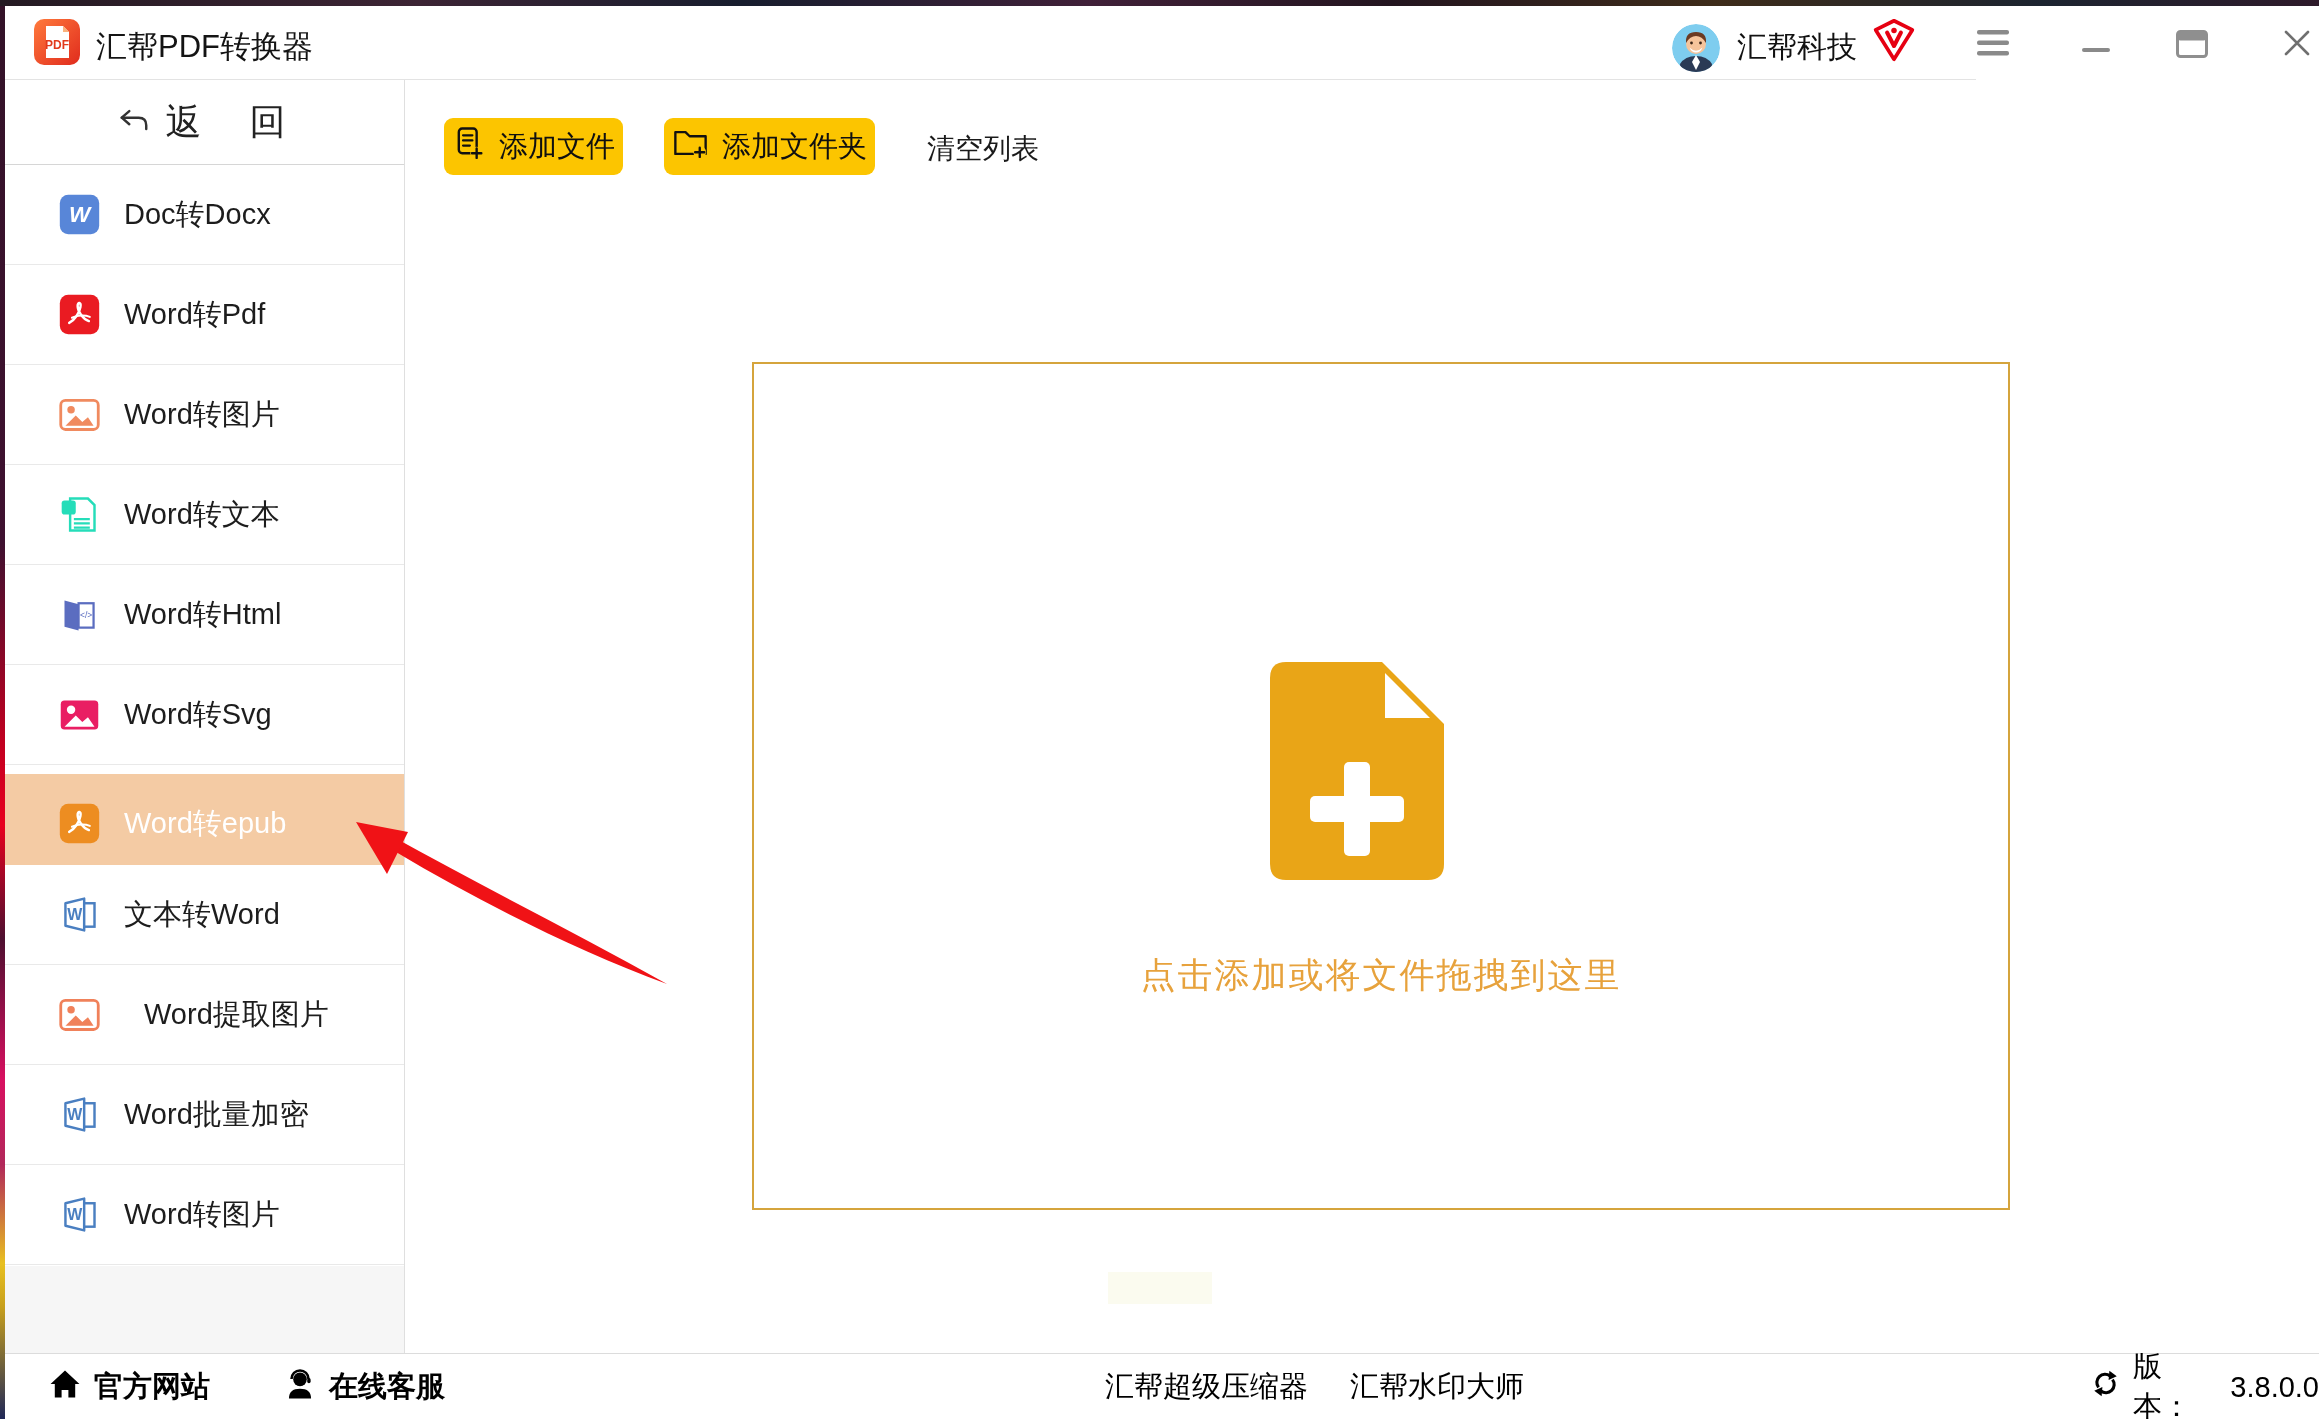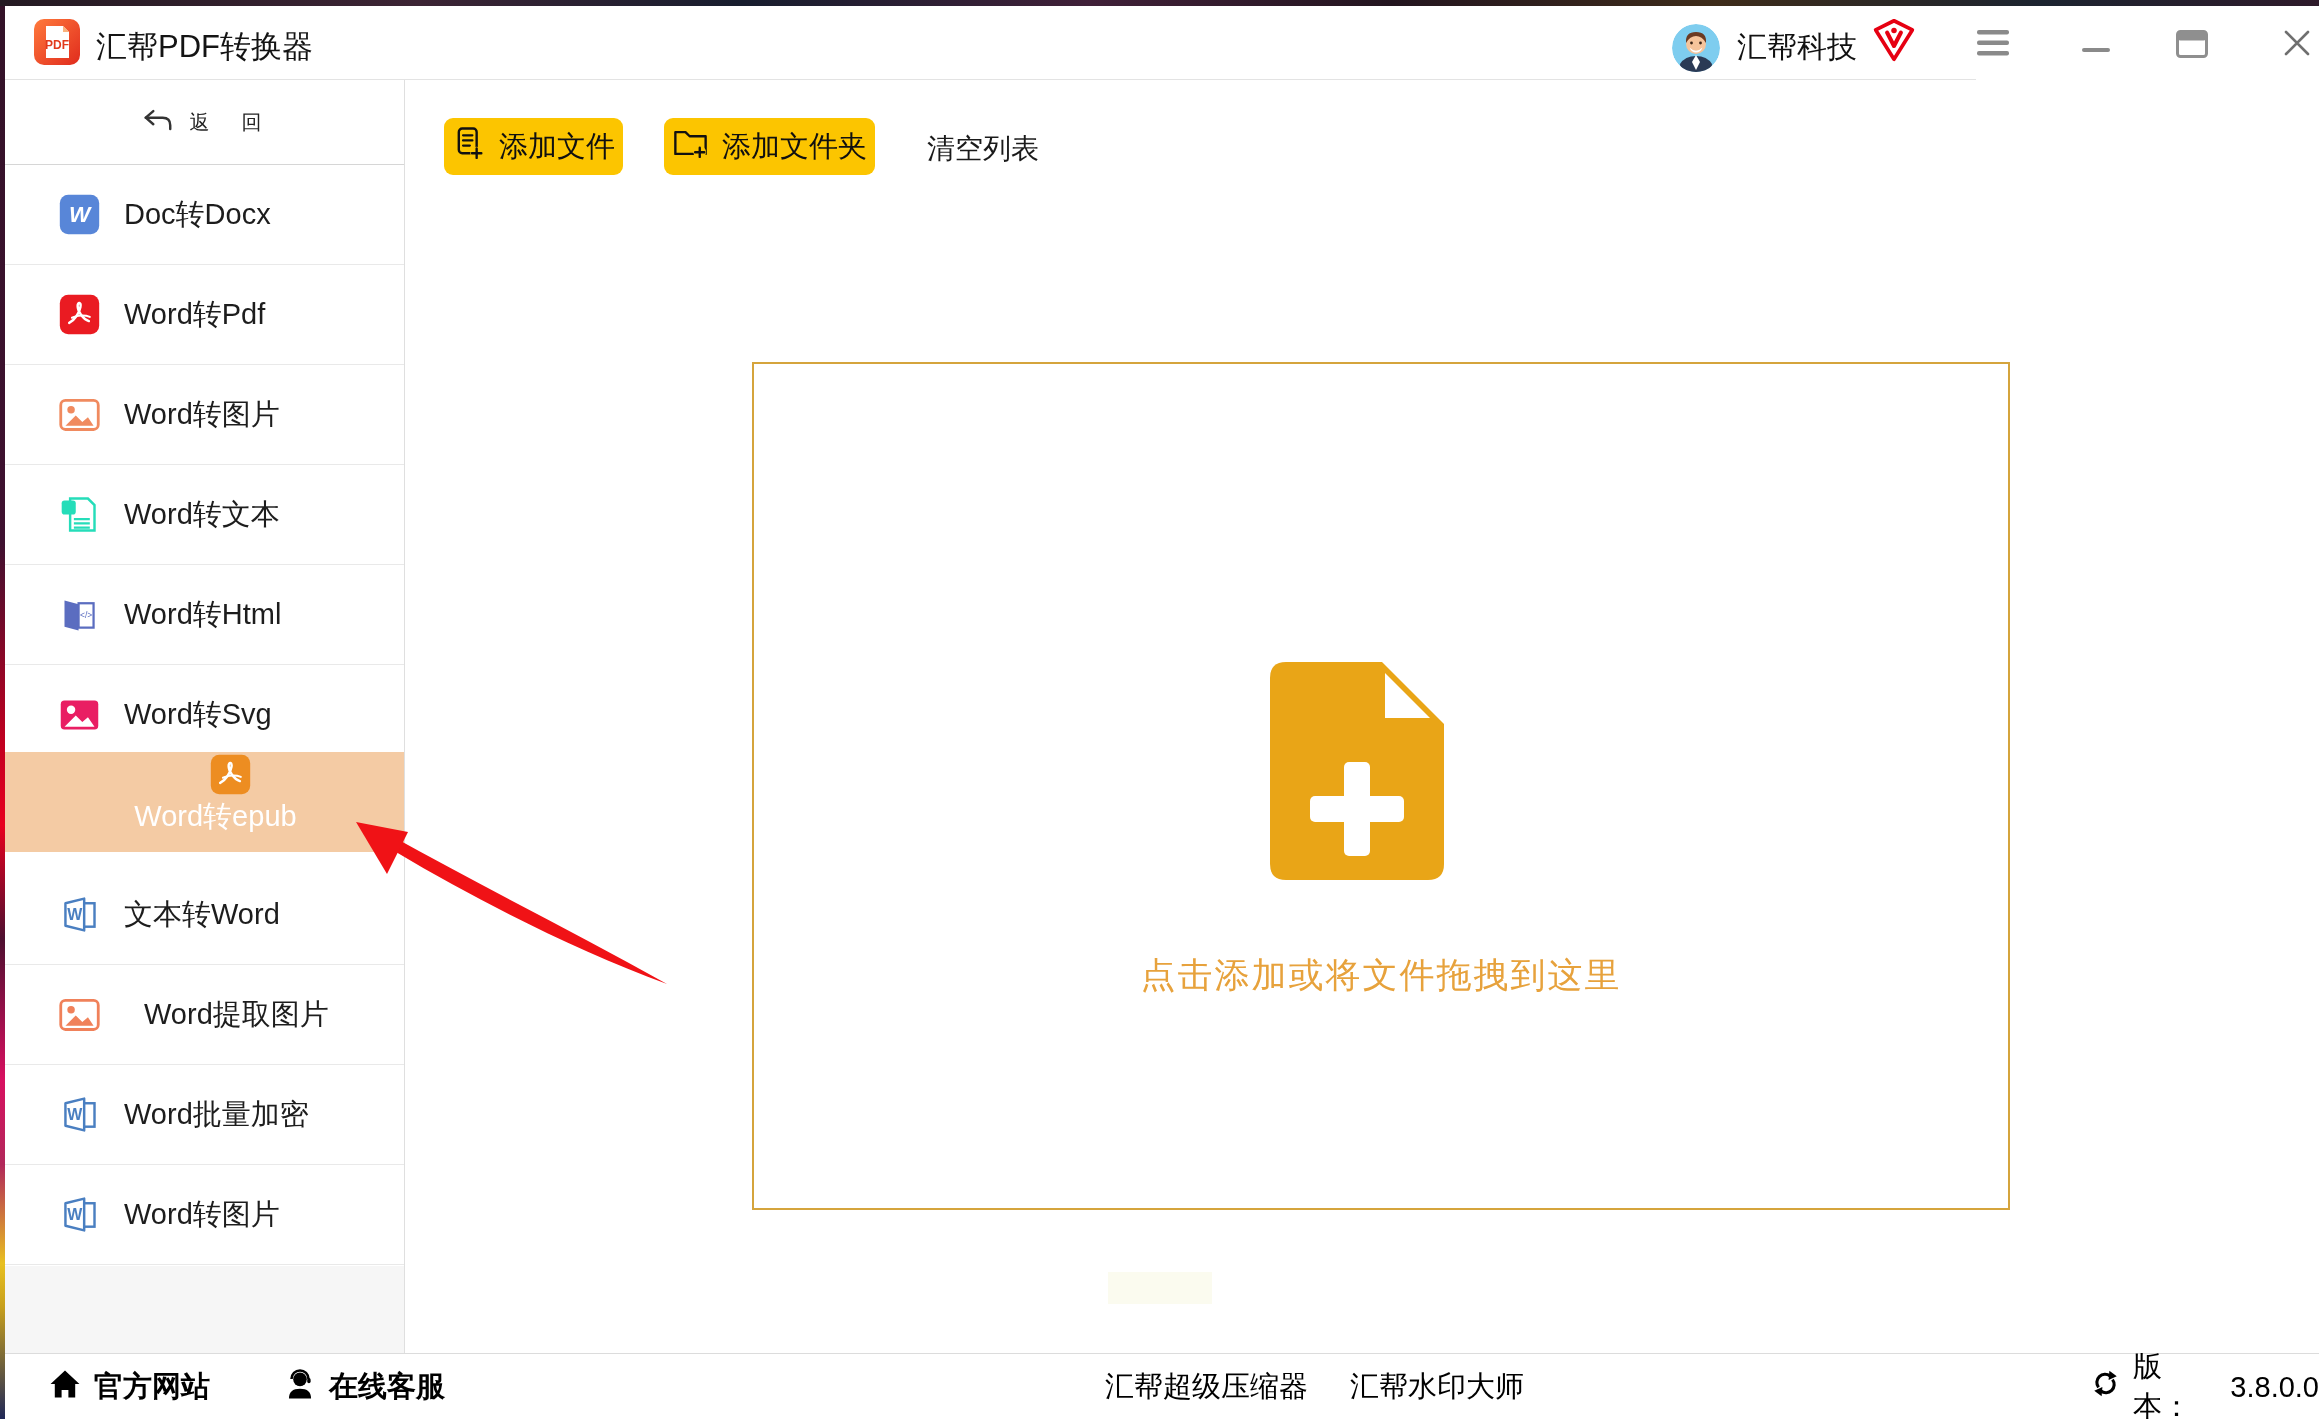--- a/index.html
+++ b/index.html
@@ -15,21 +15,21 @@
     background:linear-gradient(180deg,#331228 0%,#3f1130 38%,#c00020 52%,#e8001f 58%,#4e1030 66%,#d81060 76%,#b1285a 82%,#e8c020 89%,#c8a01c 92%,#202858 100%); }
 
   
   #titlebar { left:5px; top:6px; width:1971px; height:74px; background:#fff; border-bottom:1px solid #e3e3e3; }
   #app-title { left:96px; top:26px; font-size:31px; color:#141414; font-weight:500; }
   #account-name { left:1737px; top:27px; font-size:30px; color:#111; }
 
   
   #sidebar { left:5px; top:80px; width:400px; height:1273px; background:#fff; border-right:1px solid #dfdfdf; }
   #back-row { left:0; top:0; width:399px; height:85px; display:flex; align-items:center; justify-content:center; gap:16px; border-bottom:1px solid #d6d6d6; background:#fff; cursor:pointer; }
-  #back-label { font-size:20px; color:#222; letter-spacing:6px; }
+  #back-label { font-size:36px; color:#222; letter-spacing:6px; }
   .side-item { position:absolute; left:0; width:399px; height:100px; display:flex; align-items:center; background:#fff; border-bottom:1px solid #e9e9e9; cursor:pointer; }
   .side-item .icn { margin-left:52px; width:45px; height:45px; display:flex; align-items:center; justify-content:center; }
   .side-item .lbl { margin-left:22px; font-size:29px; color:#1d1d1d; }
   .side-item.selected { background:#F4CBA4; border-bottom:1px solid #F4CBA4; }
   .side-item.selected .lbl { color:#fff; }
   #side-empty { left:0; top:1186px; width:399px; height:87px; background:#f6f6f6; }
 
   
   #main { left:406px; top:80px; width:1913px; height:1273px; background:#fff; }
   .ybtn { position:absolute; top:38px; height:57px; background:#FCC500; border:none; border-radius:9px;
@@ -196,21 +196,21 @@
       <span class="icn">
         <svg viewBox="0 0 48 48" width="45" height="45">
           <rect x="4" y="9" width="40" height="31" rx="4" fill="#E91E63"></rect>
           <circle cx="15" cy="19" r="4.5" fill="#fff"></circle>
           <path d="M8 37 L20 25 L27 32 L33 27 L40 37 Z" fill="#fff"></path>
         </svg>
       </span>
       <span class="lbl">Word转Svg</span>
     </div>
 
-    <div class="side-item selected" style="top:672px;flex-direction:column;">
+    <div class="side-item selected" style="top:694px;">
       <span class="icn">
         <svg viewBox="0 0 48 48" width="45" height="45">
           <rect x="3" y="3" width="42" height="42" rx="9" fill="#ED8D21"></rect>
           <path d="M13 33 C19 30 24 22 25 16 C26 11 22 10 22 15 C22 21 28 29 34 31" fill="none" stroke="#fff" stroke-width="2.6" stroke-linecap="round"></path>
           <path d="M16 27.5 C22 24.5 30 24.5 35 26.5" fill="none" stroke="#fff" stroke-width="2.2" stroke-linecap="round"></path>
         </svg>
       </span>
       <span class="lbl">Word转epub</span>
     </div>
 

